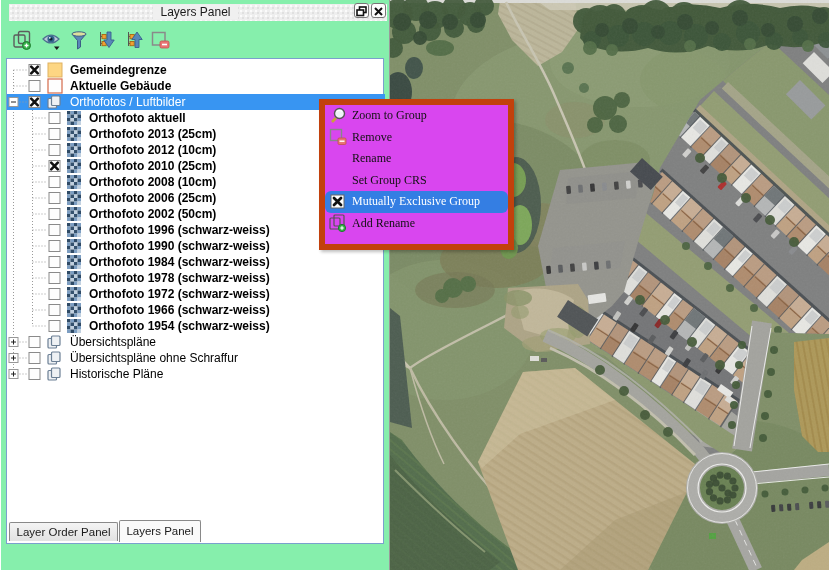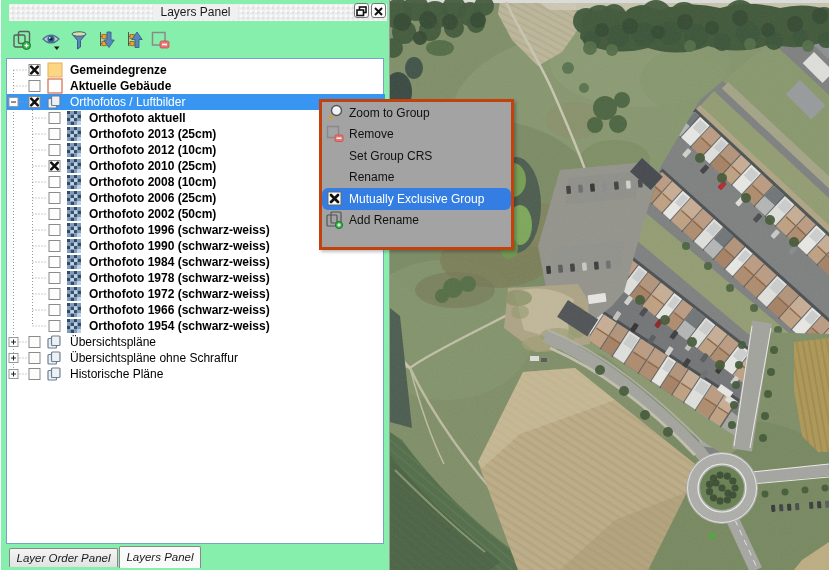--- a/index.html
+++ b/index.html
@@ -6,28 +6,28 @@
 #panel { position:absolute; left:0; top:0; width:390px; height:570px; background:#86efac;
   border-left:1px solid #fff; }
 #titlebar { position:absolute; left:8px; top:4px; width:378px; height:17px;
   background-color:#eeeeee;background-image:radial-gradient(circle at 2px 2px, #fbfbfb 1.1px, rgba(0,0,0,0) 1.6px),radial-gradient(circle at 4px 4px, #e0e0e0 1px, rgba(0,0,0,0) 1.5px);background-size:5px 5px; }
 #title { position:absolute; left:0; right:0; top:5px; text-align:center; font-size:12px; color:#1a1a1a; }
 #title span { background:#f0f0f0; padding:0 7px; }
 .tbtn { position:absolute; top:3px; width:15px; height:15px; background:#fdfdfd;
   border:1px solid #767676; border-radius:3px; }
 #tree-box { position:absolute; left:5px; top:58px; width:378px; height:486px;
   background:#fff; border:1px solid #7ba0cd; }
-#tabs { position:absolute; left:0; top:546px; width:390px; height:23px;font-style:italic; }
+#tabs { position:absolute; left:0; top:520px; width:390px; height:23px; }
 .tab { position:absolute; height:19px; font-size:11.5px; color:#1a1a1a; text-align:center;
   border:1px solid #898989; border-bottom:none; border-radius:2px 2px 0 0; padding-top:3px; }
 #tab1 { left:8px; width:109px; top:2px; background:linear-gradient(#f4f4f4,#e2e2e2); }
 #tab2 { left:118px; width:82px; top:0px; height:22px; background:#fafafa; padding-top:4px; }
 #vline { position:absolute; left:389px; top:0; width:1px; height:570px; background:#9a9a9a; }
-#menu { position:absolute; left:319px; top:99px; width:195px; height:151px; background:#a3a3a3;
-  border:3px solid #c2410c; box-shadow:2px 2px 3px rgba(0,0,0,0.25); z-index:10; }
+#menu { position:absolute; left:319px; top:99px; width:195px; height:151px; background:#d946ef;
+  border:6px solid #c2410c; box-shadow:2px 2px 3px rgba(0,0,0,0.25); z-index:10;font-family:Liberation Serif, serif; }
 .mi { height:21.5px; display:flex; align-items:center; font-size:12px; color:#111; white-space:nowrap; }
 .mi.sel { background:#347ee3; color:#fff;border-radius:6px; }
 .mic { width:26px; padding-left:4px; display:flex; align-items:center; flex:none; }
 .mtx { padding-left:1px; }
 </style></head>
 <body>
 <svg id="map" width="439" height="570" viewBox="0 0 439 570" style="position:absolute;left:390px;top:0">
 <defs>
 <pattern id="plow" width="7" height="7" patternUnits="userSpaceOnUse" patternTransform="rotate(33)">
  <rect width="7" height="7" fill="#c3b189"></rect>
@@ -940,25 +940,25 @@
         <svg width="18" height="18" viewBox="0 0 18 18">
           <rect x="1.5" y="1.5" width="11" height="11" fill="none" stroke="#888" stroke-width="1.4"></rect>
           <rect x="9" y="10" width="8" height="6.5" rx="1.2" fill="#e87474" stroke="#c4504e" stroke-width="0.8"></rect>
           <line x1="10.5" y1="13.2" x2="15.5" y2="13.2" stroke="#fff" stroke-width="1.4"></line>
         </svg>
       </span>
       <span class="mtx">Remove</span>
     </div>
 <div class="mi">
       <span class="mic"></span>
-      <span class="mtx">Set Group CRS</span>
+      <span class="mtx">Rename</span>
     </div>
 <div class="mi">
       <span class="mic"></span>
-      <span class="mtx">Rename</span>
+      <span class="mtx">Set Group CRS</span>
     </div>
 <div class="mi sel">
       <span class="mic">
         <svg width="18" height="18" viewBox="0 0 18 18">
           <rect x="2" y="2" width="13" height="13" fill="#fff" stroke="#666"></rect>
           <path d="M5 5 L12 12 M12 5 L5 12" stroke="#111" stroke-width="2.8" stroke-linecap="round"></path>
         </svg>
       </span>
       <span class="mtx">Mutually Exclusive Group</span>
     </div>

